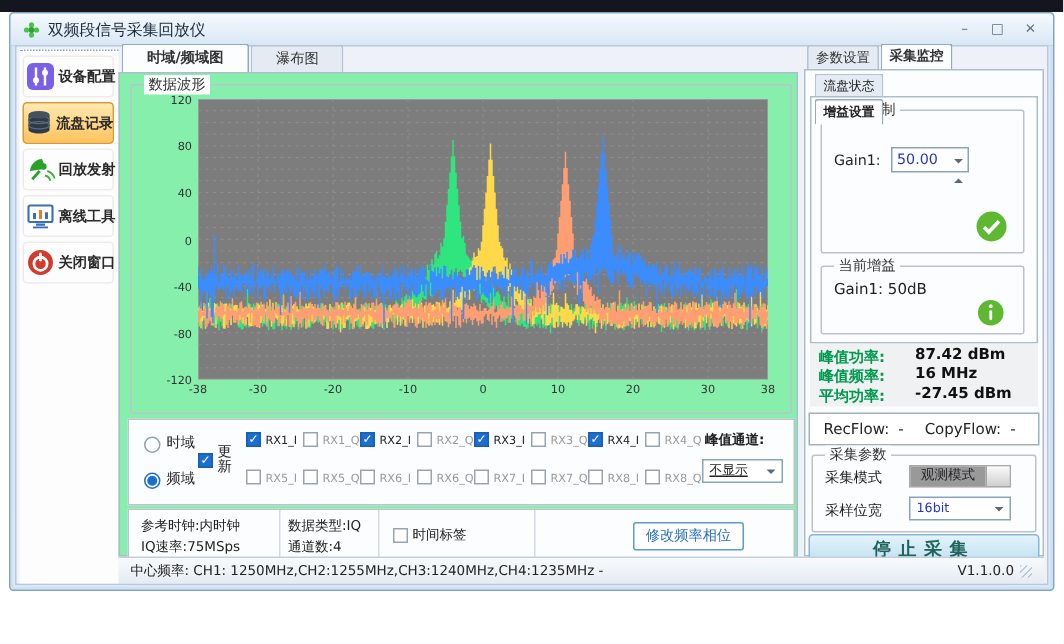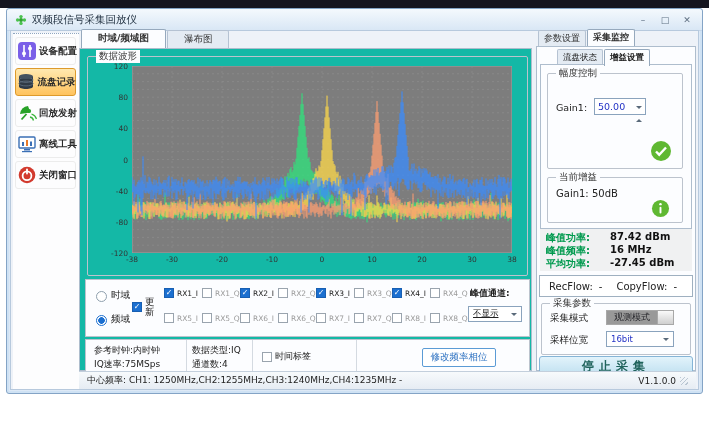--- a/index.html
+++ b/index.html
@@ -29,21 +29,21 @@
   .side-item.active{background:linear-gradient(#ffe9b0,#ffc35e);border:1px solid #dd9a2c;justify-content:center;}
   .side-item .slbl{font-size:9.5px;font-weight:bold;color:#2a2a2a;letter-spacing:0;white-space:nowrap;}
   .side-item svg{flex:0 0 auto;}
 
   
   .main{left:68px;top:0;width:455px;bottom:18px;}
   .tabbar{left:2px;top:1px;height:16px;display:flex;align-items:flex-end;}
   .tab{font-size:9.5px;padding:2px 16px 2px;border:1px solid #b5c2d2;border-bottom:none;
        background:#e4ebf3;color:#333;margin-right:1px;border-radius:2px 2px 0 0;position:relative;}
   .tab.active{background:#fcfdff;border-color:#96a9bd;padding-bottom:3px;z-index:3;font-weight:bold;}
-  .tabpage{left:0;right:2px;top:17px;bottom:0;background:#14b8a6;border:1px solid #aebdcd;}
+  .tabpage{left:0;right:2px;top:17px;bottom:0;background:#86efac;border:1px solid #aebdcd;}
 
   .grp{position:absolute;border:1px solid #bcc3cd;border-radius:2px;}
   .glabel{position:absolute;top:-7px;left:8px;background:#fcfdff;padding:0 3px;
           font-size:9.5px;color:#333;white-space:nowrap;}
 
   
   .yticks span{position:absolute;right:1px;font-size:7.5px;color:#333;}
   .xticks span{position:absolute;width:20px;text-align:center;font-size:7.5px;color:#333;}
 
   
@@ -325,21 +325,21 @@
         </div>
       </div>
 
       <div class="abs right">
         <div class="abs tabbar" style="left:2px;top:0;height:15px;">
           <span class="tab" style="font-size:9px;padding:1px 5px;">参数设置</span>
           <span class="tab active" style="font-size:9px;padding:1px 5px 2px;">采集监控</span>
         </div>
         <div class="rbody">
 
-          <div class="abs" style="left:20px;top:2px;display:flex;">
+          <div class="abs" style="left:6px;top:2px;display:flex;flex-direction:column;">
             <span class="subtab">流盘状态</span>
             <span class="subtab active">增益设置</span>
           </div>
           <div class="abs" style="left:3px;right:3px;top:17px;height:163px;border:1px solid #aebdcd;background:#fcfdff;">
 
             <div class="grp" style="left:6px;top:8px;right:8px;height:94px;">
               <span class="glabel">幅度控制</span>
               <span class="small-txt" style="left:8px;top:28px;font-size:9.5px;">Gain1:</span>
               <span class="spin" style="left:46px;top:24px;width:52px;height:17px;align-items:flex-end;">
                 <span class="val">50.00</span>

